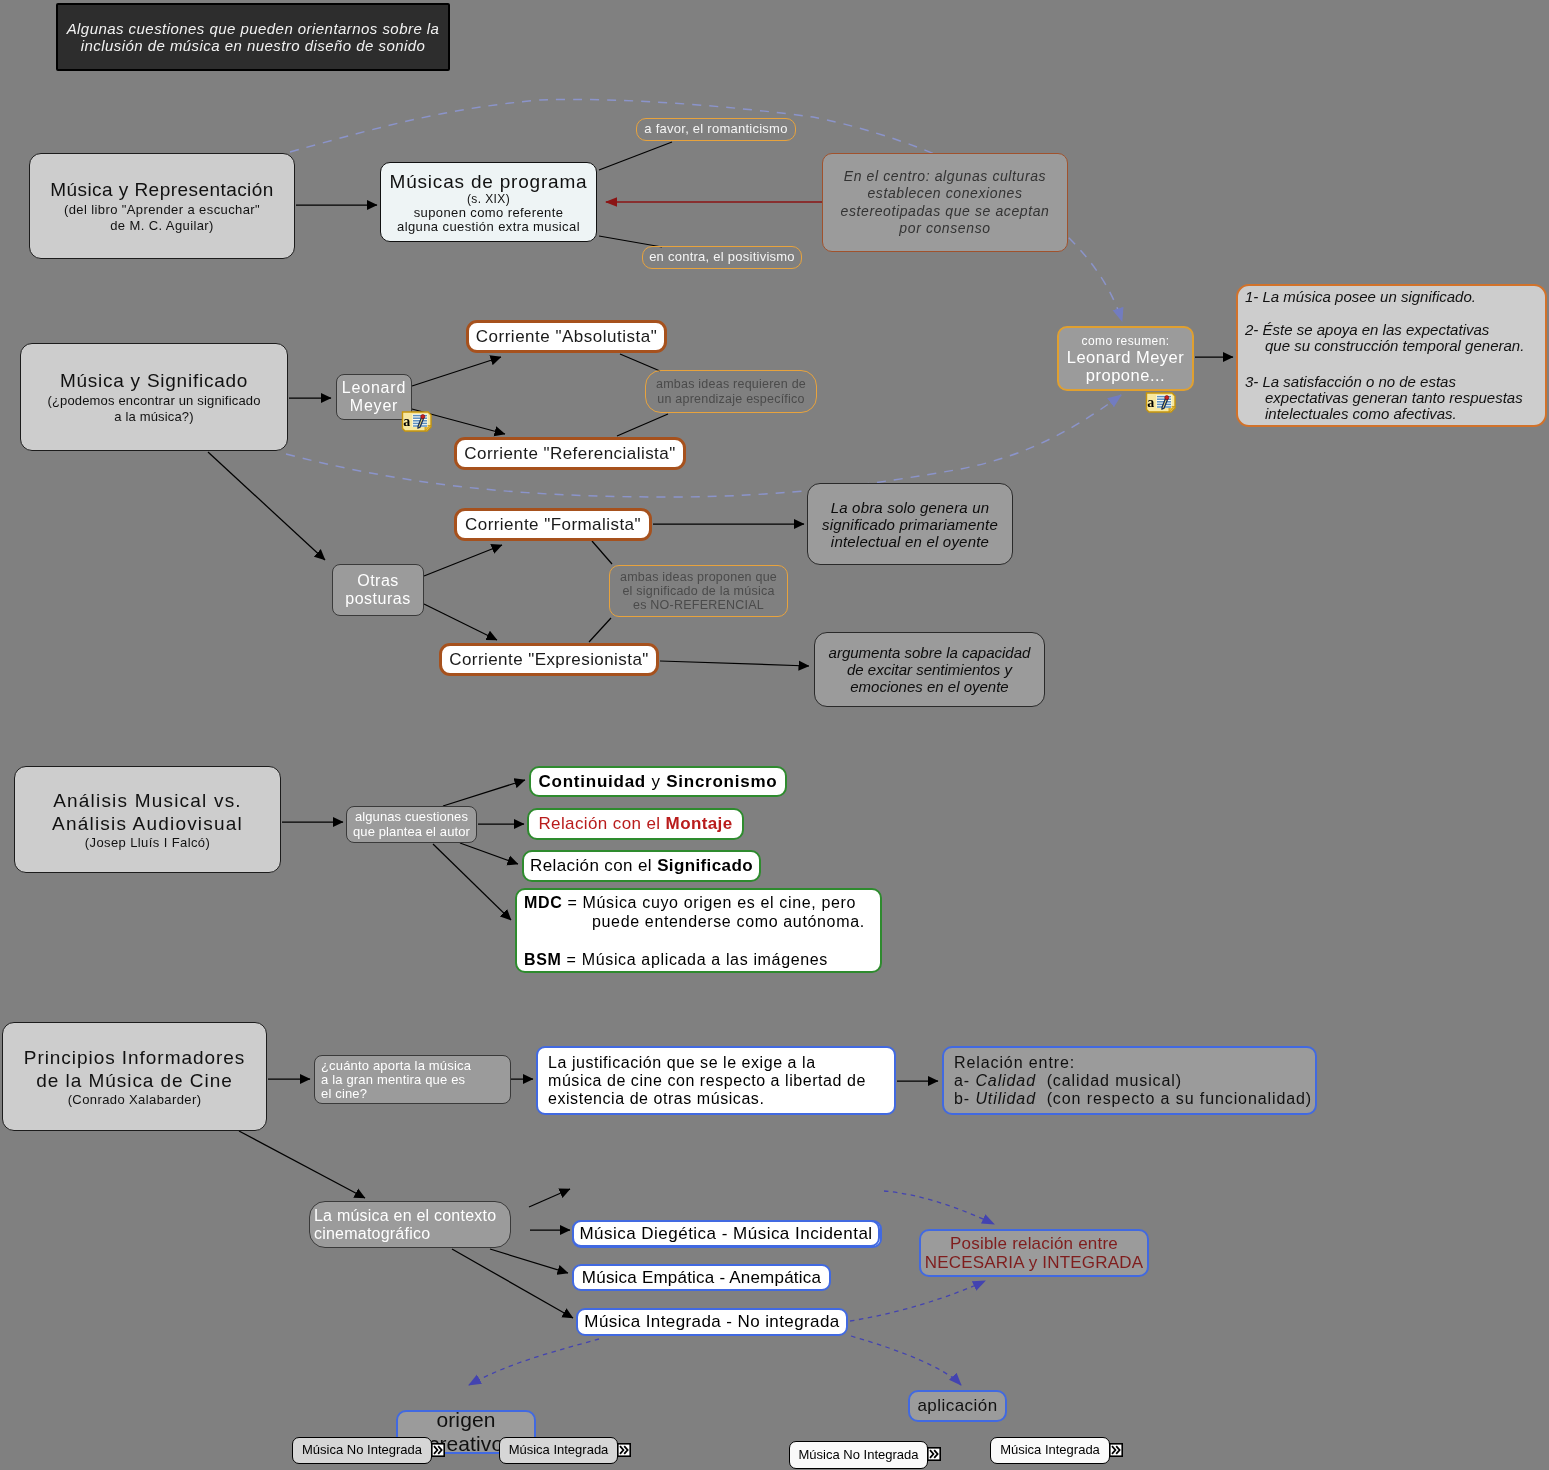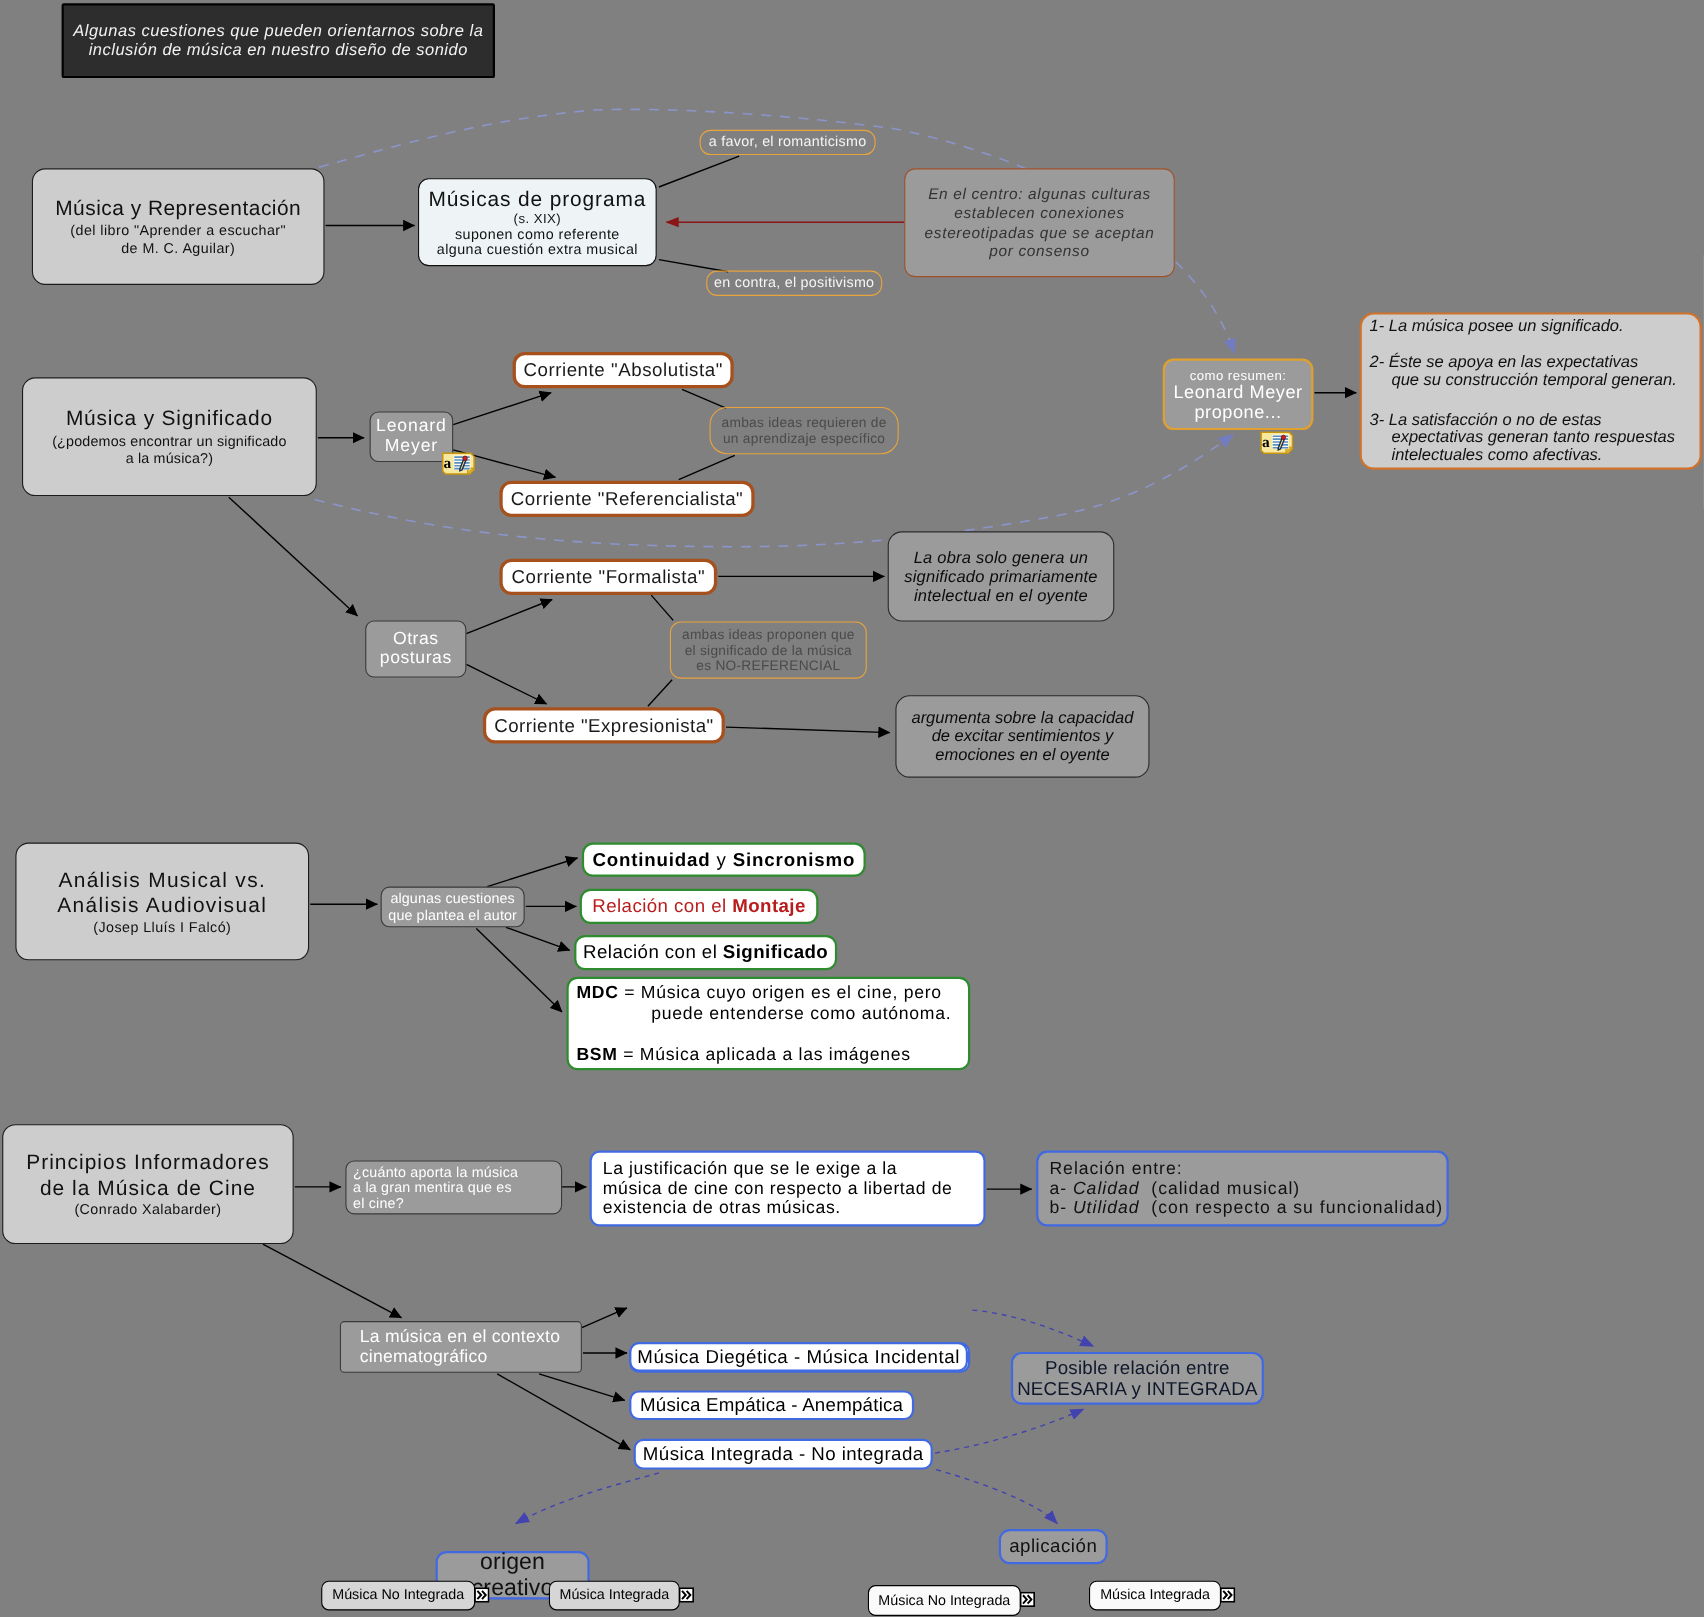--- a/index.html
+++ b/index.html
@@ -117,26 +117,26 @@
     </div>
     <div class="bx" style="left:2px;top:1022px;width:265px;height:109px;background:#cdcdcd;border:1.6px solid #1c1c1c;border-radius:12px;color:#111;">
       <span style="font-size:19px;line-height:23px;letter-spacing:0.95px;">Principios Informadores<br>de la Música de Cine</span>
       <span style="font-size:13px;line-height:16px;">(Conrado Xalabarder)</span>
     </div>
     <div class="bx" style="left:314px;top:1055px;width:197px;height:49px;background:#9b9b9b;border:1.5px solid #3a3a3a;color:#fff;border-radius:8px;font-size:13px;line-height:14px;align-items:flex-start;text-align:left;padding-left:6px;letter-spacing:0.17px;">¿cuánto aporta la música<br>a la gran mentira que es<br>el cine?</div>
     <div class="bx" style="left:536px;top:1046px;width:360px;height:69px;background:#fff;border:2.5px solid #4169e1;border-radius:9px;color:#000;font-size:16px;line-height:18px;align-items:flex-start;text-align:left;padding-left:10px;letter-spacing:0.55px;">La justificación que se le exige a la<br>música de cine con respecto a libertad de<br>existencia de otras músicas.</div>
     <div class="bx" style="left:942px;top:1046px;width:375px;height:69px;background:#9b9b9b;border:2.5px solid #4169e1;border-radius:10px;color:#111;font-size:16px;line-height:18px;align-items:flex-start;text-align:left;padding-left:10px;letter-spacing:0.9px;">
       <div>Relación entre:<br>a- <i>Calidad</i>&nbsp; (calidad musical)<br>b- <i>Utilidad</i>&nbsp; (con respecto a su funcionalidad)</div>
     </div>
-    <div class="bx" style="left:309px;top:1201px;width:220px;height:47px;background:#9b9b9b;border:1.5px solid #3a3a3a;color:#fff;border-radius:4px;font-size:16px;line-height:17.5px;align-items:flex-start;text-align:left;padding-left:17px;letter-spacing:0.22px;">La música en el contexto<br>cinematográfico</div>
+    <div class="bx" style="left:309px;top:1201px;width:202px;height:47px;background:#9b9b9b;border:1.5px solid #3a3a3a;color:#fff;border-radius:16px;font-size:16px;line-height:17.5px;align-items:flex-start;text-align:left;padding-left:4px;letter-spacing:0.22px;">La música en el contexto<br>cinematográfico</div>
     <div class="bx" style="left:572px;top:1220px;width:310px;height:28px;background:#fff;border:2.5px solid #4169e1;border-radius:9px;color:#000;font-size:17px;letter-spacing:0.39px;">Música Necesaria - Música Creativa</div>
     <div class="bx" style="left:572px;top:1220px;width:308px;height:27px;background:#fff;border:2.5px solid #4169e1;border-radius:9px;color:#000;font-size:17px;letter-spacing:0.48px;">Música Diegética - Música Incidental</div>
     <div class="bx" style="left:572px;top:1264px;width:259px;height:27px;background:#fff;border:2.5px solid #4169e1;border-radius:9px;color:#000;font-size:17px;letter-spacing:0.21px;">Música Empática - Anempática</div>
     <div class="bx" style="left:576px;top:1308px;width:272px;height:28px;background:#fff;border:2.5px solid #4169e1;border-radius:9px;color:#000;font-size:17px;letter-spacing:0.4px;">Música Integrada - No integrada</div>
-    <div class="bx" style="left:919px;top:1229px;width:230px;height:48px;background:#9b9b9b;border:2.5px solid #4169e1;border-radius:10px;color:#0f172a;font-size:17px;line-height:19px;letter-spacing:0.2px;">Posible relación entre<br>NECESARIA y INTEGRADA</div>
+    <div class="bx" style="left:919px;top:1229px;width:230px;height:48px;background:#9b9b9b;border:2.5px solid #4169e1;border-radius:10px;color:#7f1d1d;font-size:17px;line-height:19px;letter-spacing:0.2px;">Posible relación entre<br>NECESARIA y INTEGRADA</div>
     <div class="bx" style="left:396px;top:1391px;width:140px;height:44px;background:#9b9b9b;border:2.5px solid #4169e1;border-radius:10px;color:#111;font-size:21px;letter-spacing:0.11px;margin-top:19px;">origen creativo</div>
     <div class="bx" style="left:908px;top:1390px;width:99px;height:32px;background:#9b9b9b;border:2.5px solid #4169e1;border-radius:10px;color:#111;font-size:17px;letter-spacing:0.45px;">aplicación</div>
     <div class="bx" style="left:292px;top:1437px;width:140px;height:27px;background:#d6d6d6;border:1.6px solid #000;border-radius:7px;color:#000;font-size:13px;letter-spacing:0;">Música No Integrada</div>
     <div class="bx" style="left:499px;top:1437px;width:119px;height:27px;background:#d6d6d6;border:1.6px solid #000;border-radius:7px;color:#000;font-size:13px;letter-spacing:0;">Música Integrada</div>
     <div class="bx" style="left:789px;top:1441px;width:139px;height:28px;background:#fafafa;border:1.6px solid #000;border-radius:7px;color:#000;font-size:13px;letter-spacing:0;">Música No Integrada</div>
     <div class="bx" style="left:990px;top:1437px;width:120px;height:27px;background:#fafafa;border:1.6px solid #000;border-radius:7px;color:#000;font-size:13px;letter-spacing:0;">Música Integrada</div>
 <svg class="lay" style="left:431px;top:1443px" width="14" height="14" viewBox="0 0 14 14">
 <rect x="0.8" y="0.8" width="12.4" height="12.4" fill="#fff" stroke="#000" stroke-width="1.6"></rect>
 <path d="M3,3.2 L6.4,7 L3,10.8" fill="none" stroke="#000" stroke-width="1.8"></path>
 <path d="M7.2,3.2 L10.6,7 L7.2,10.8" fill="none" stroke="#000" stroke-width="1.8"></path>

